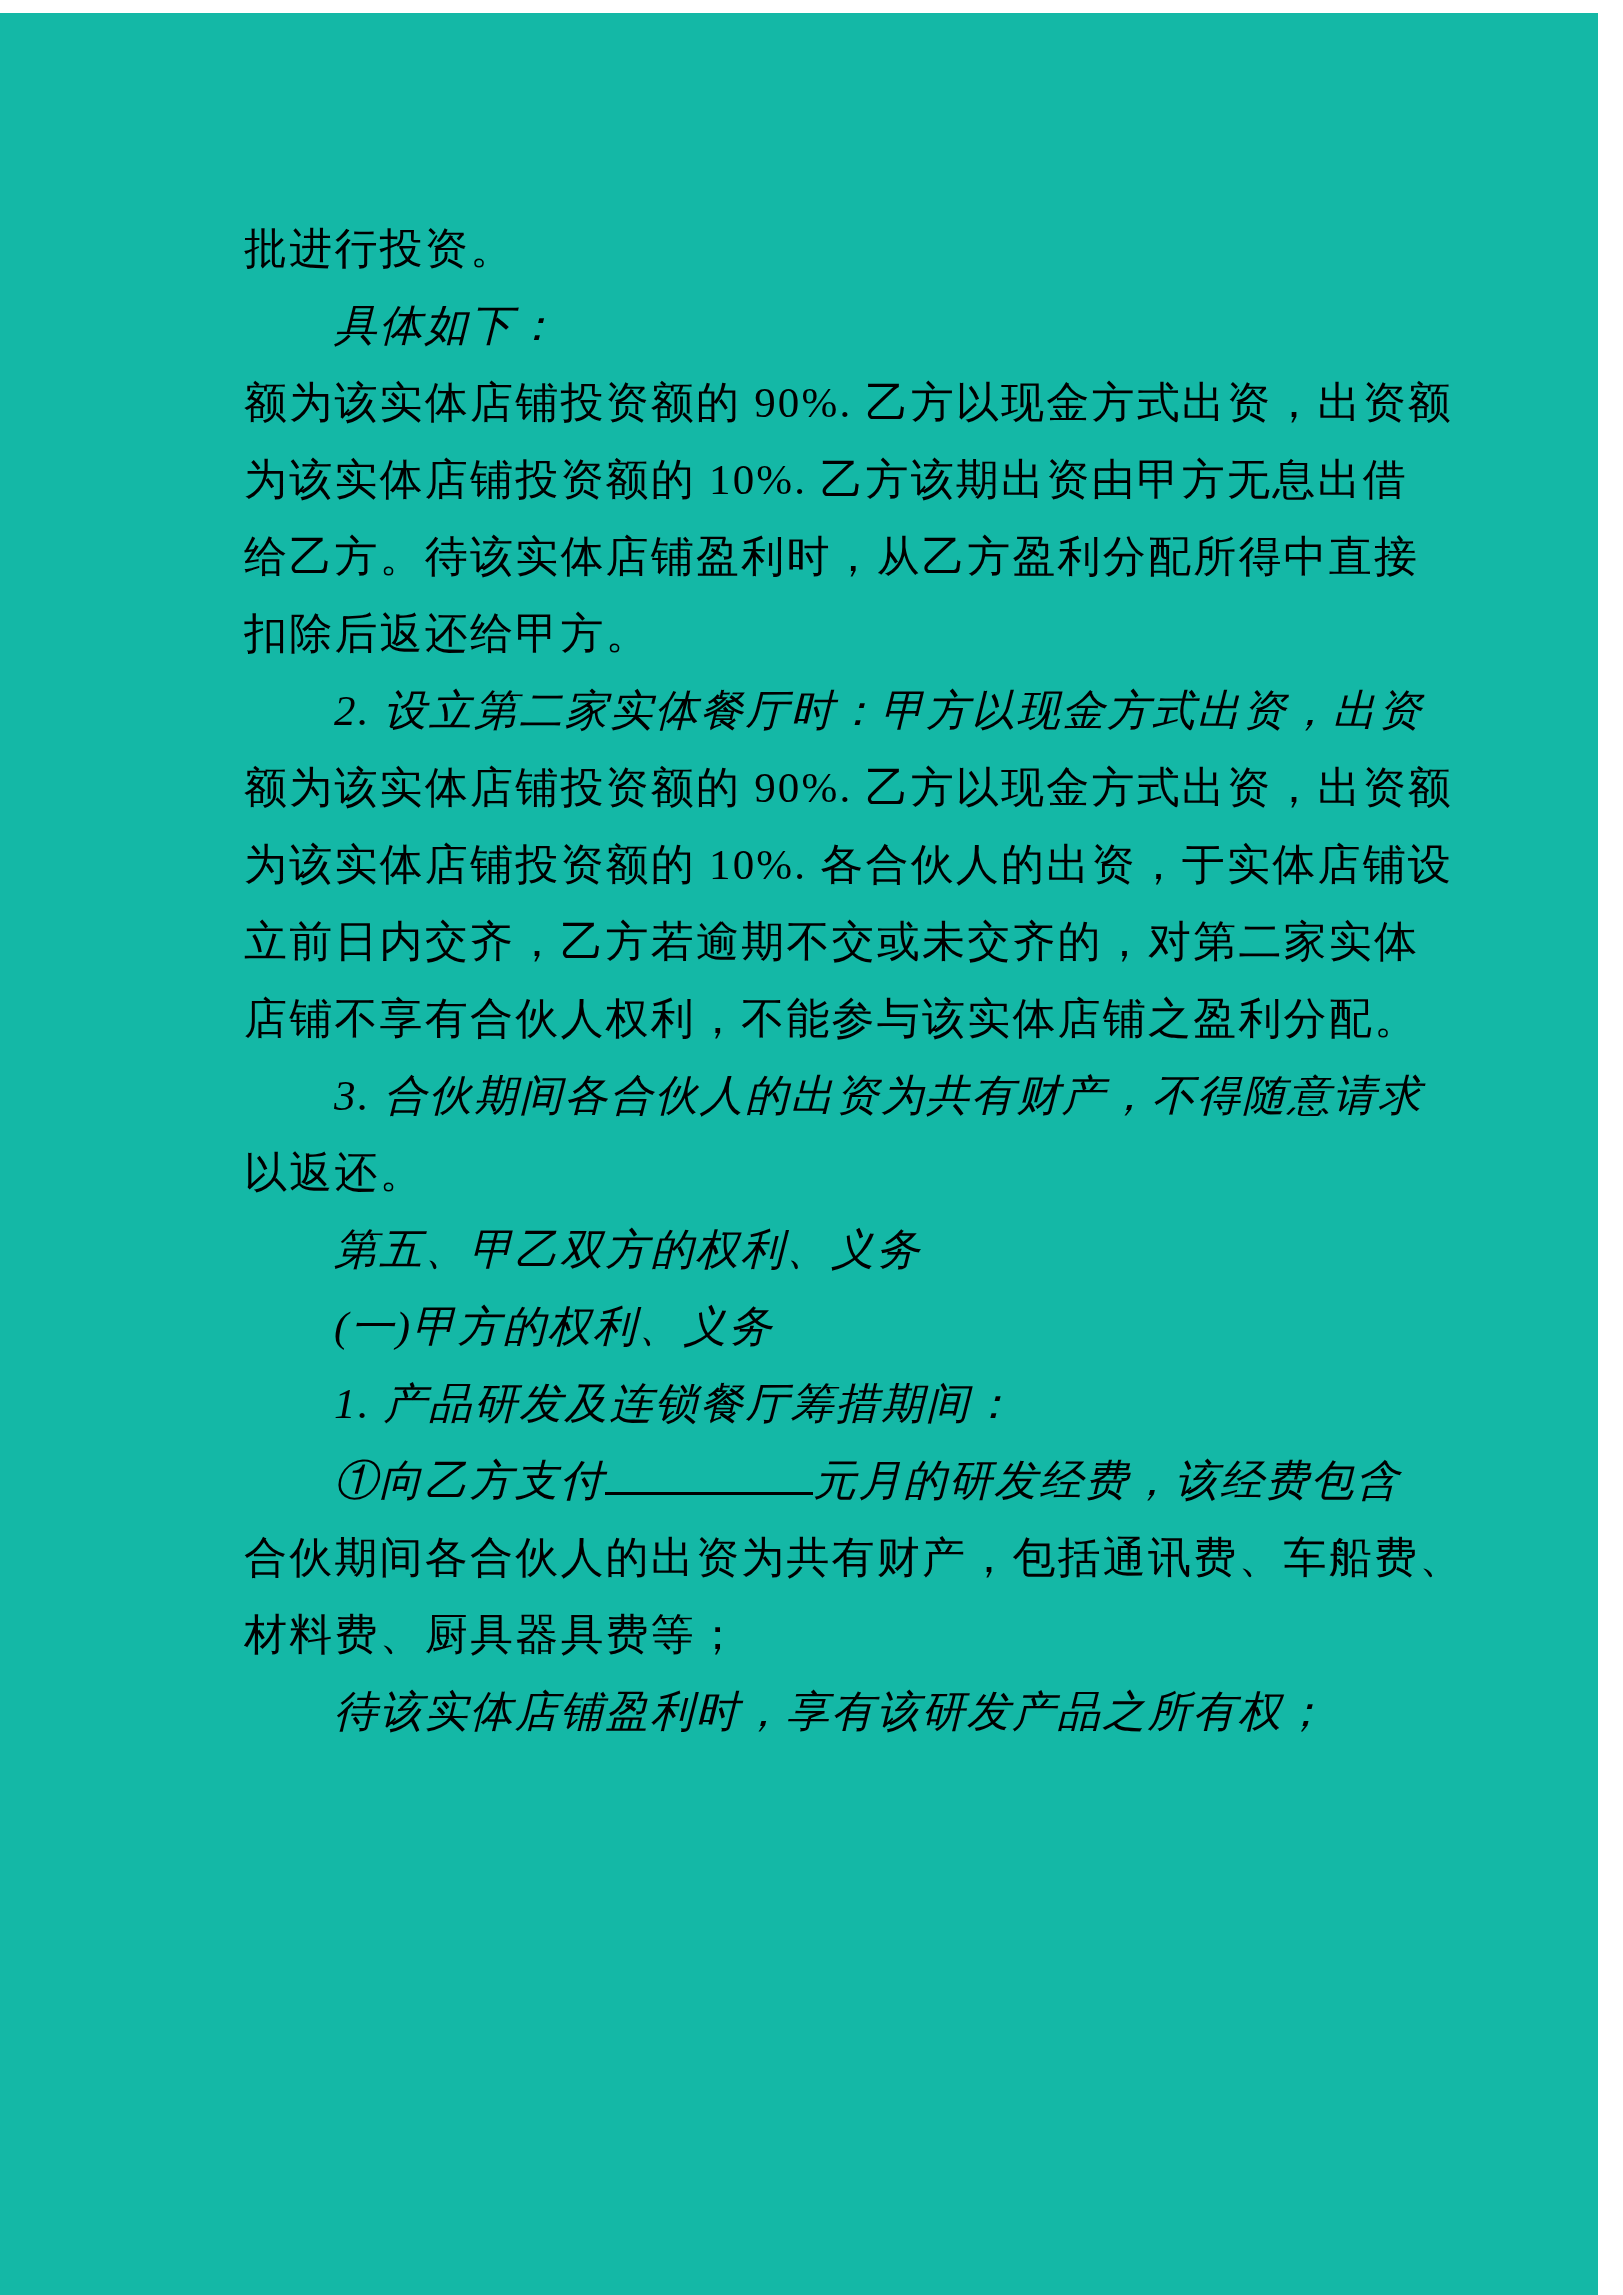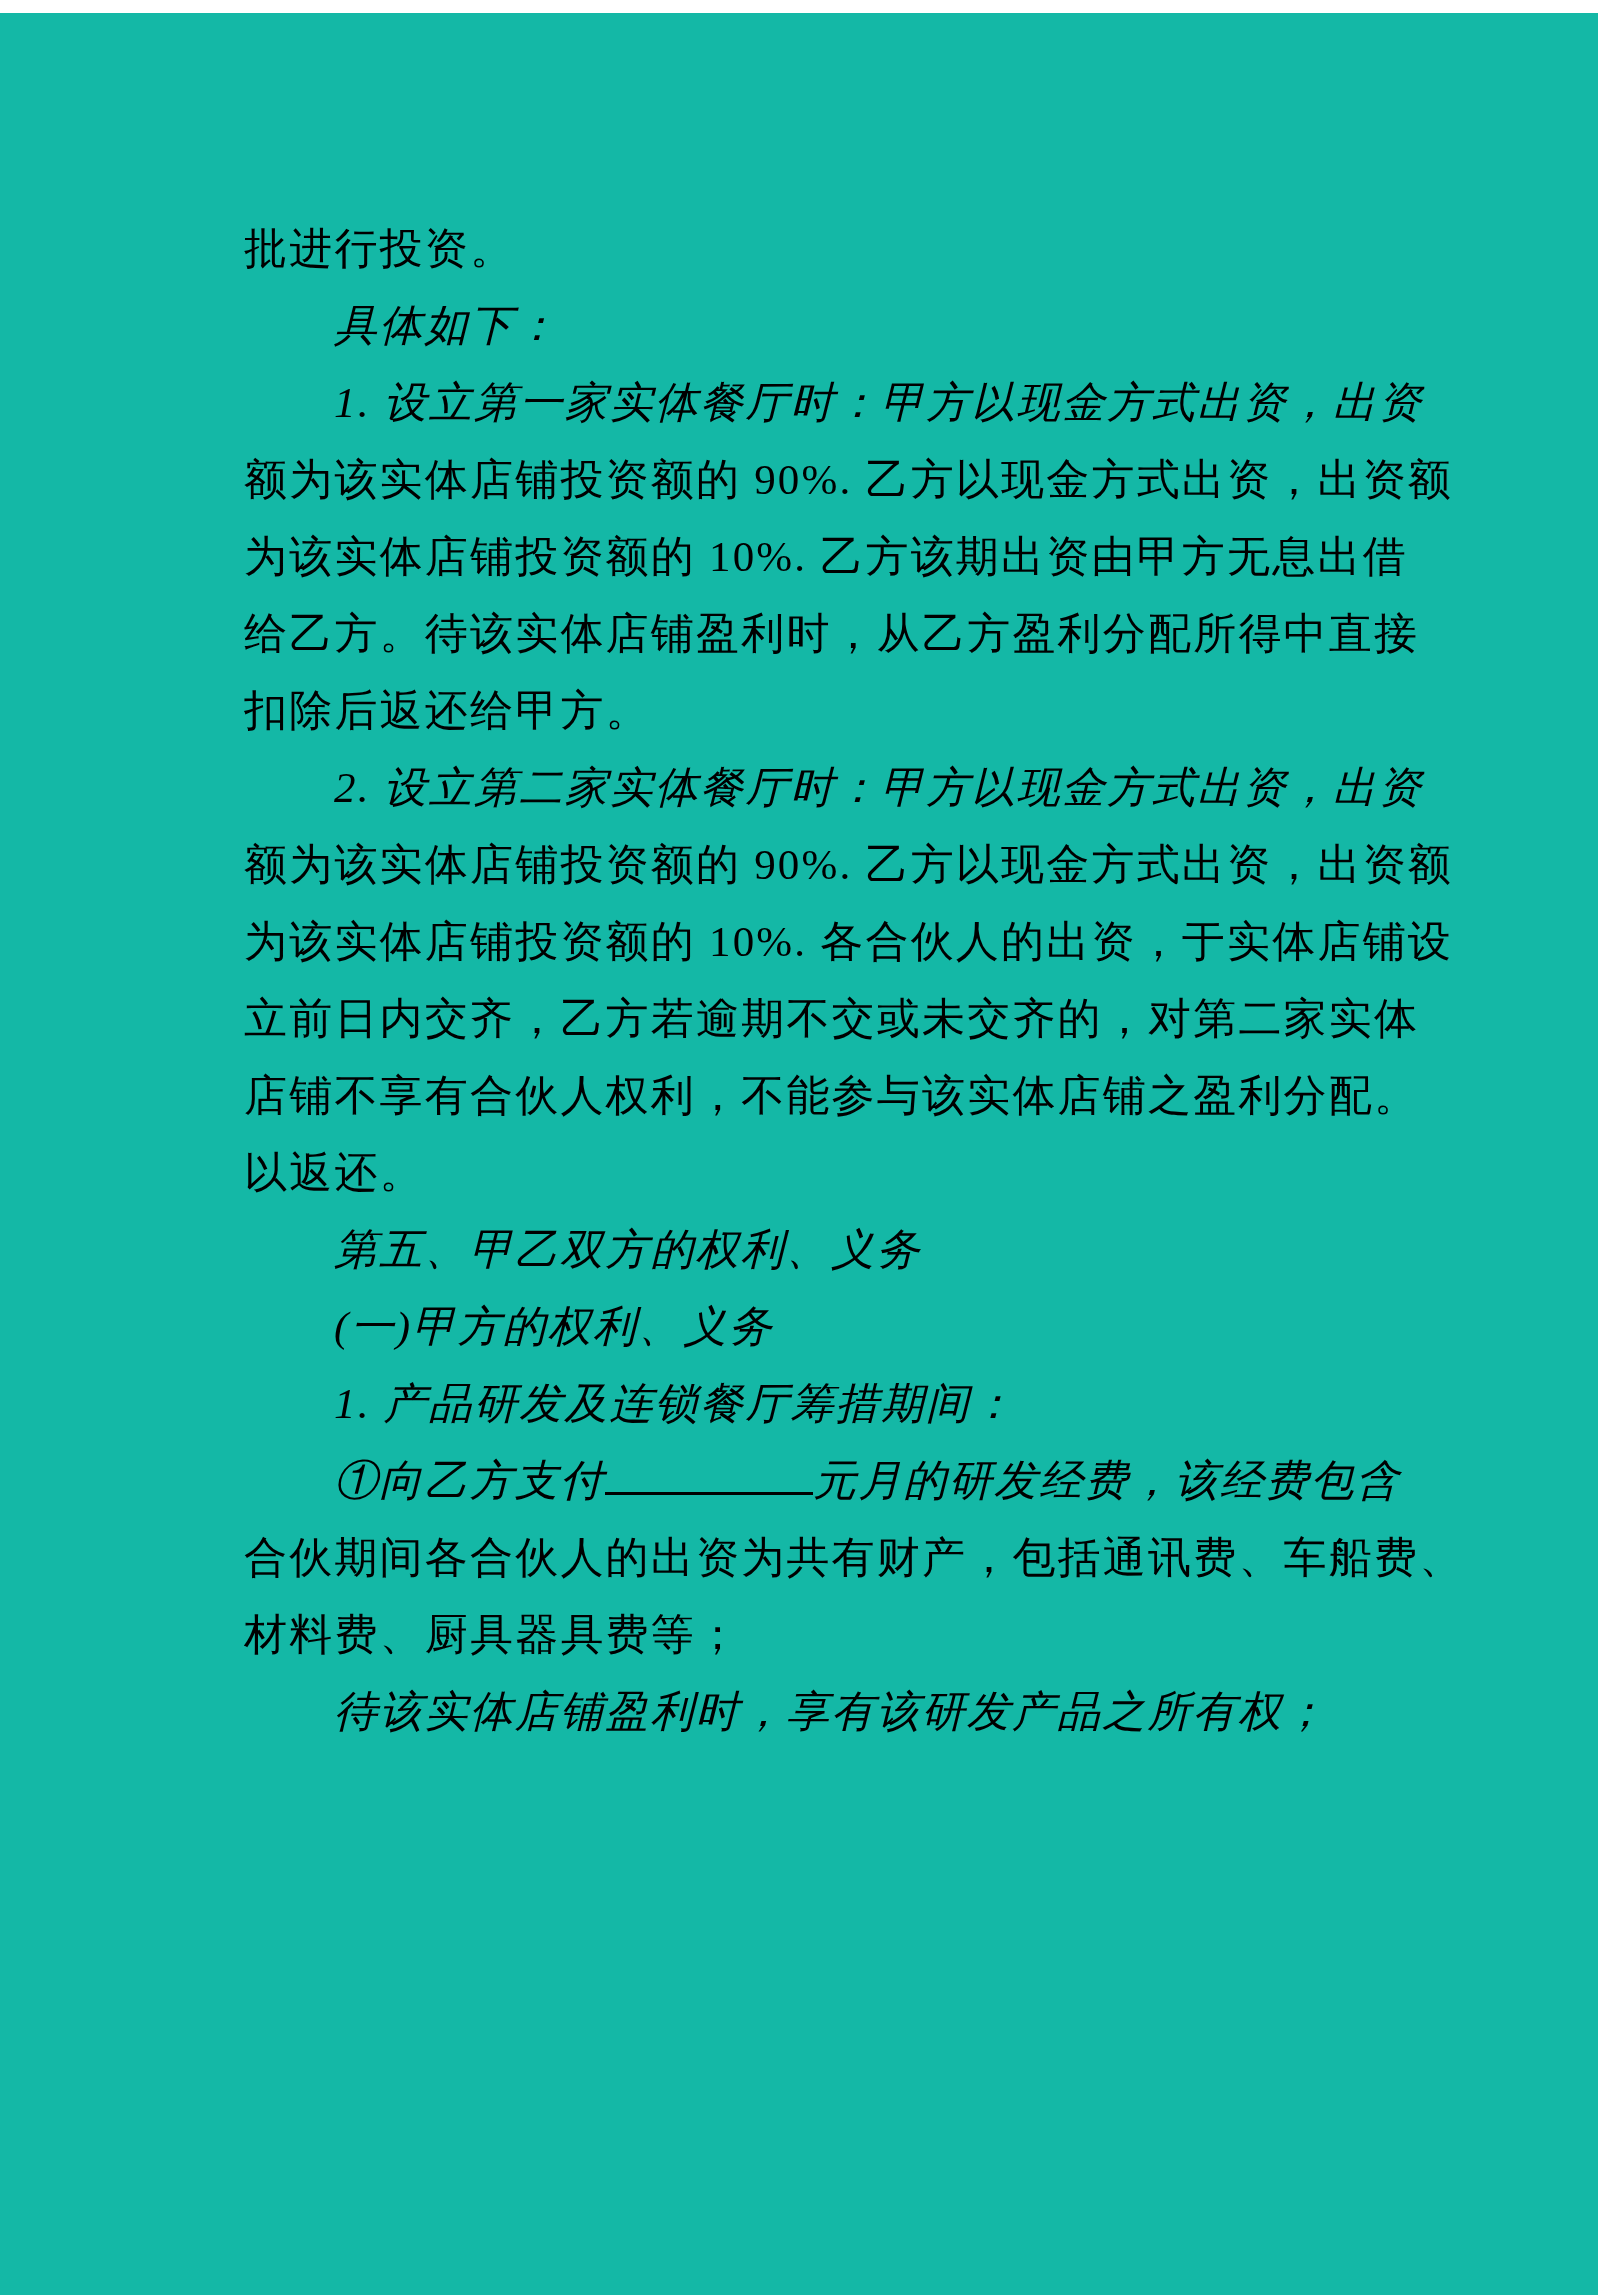--- a/index.html
+++ b/index.html
@@ -47,30 +47,30 @@
     border-bottom: 3.4px solid #000000;
   }
 </style>
 </head>
 <body>
 
 <div class="page">
   <div class="text-block" id="doc-body">
       <div class="line">批进行投资。</div>
       <div class="line indent">具体如下：</div>
-      <div class="line indent">1. 设立第一家实体餐厅时：甲方以现金方式出资，出资</div>
       <div class="line">额为该实体店铺投资额的 90%. 乙方以现金方式出资，出资额</div>
       <div class="line">为该实体店铺投资额的 10%. 乙方该期出资由甲方无息出借</div>
       <div class="line">给乙方。待该实体店铺盈利时，从乙方盈利分配所得中直接</div>
       <div class="line">扣除后返还给甲方。</div>
       <div class="line indent">2. 设立第二家实体餐厅时：甲方以现金方式出资，出资</div>
       <div class="line">额为该实体店铺投资额的 90%. 乙方以现金方式出资，出资额</div>
       <div class="line">为该实体店铺投资额的 10%. 各合伙人的出资，于实体店铺设</div>
       <div class="line">立前日内交齐，乙方若逾期不交或未交齐的，对第二家实体</div>
       <div class="line">店铺不享有合伙人权利，不能参与该实体店铺之盈利分配。</div>
+      <div class="line indent">3. 合伙期间各合伙人的出资为共有财产，不得随意请求</div>
       <div class="line">以返还。</div>
       <div class="line indent">第五、甲乙双方的权利、义务</div>
       <div class="line indent">(一)甲方的权利、义务</div>
       <div class="line indent">1. 产品研发及连锁餐厅筹措期间：</div>
       <div class="line indent"><span>①向乙方支付</span><span class="blank"></span><span>元月的研发经费，该经费包含</span></div>
       <div class="line">合伙期间各合伙人的出资为共有财产，包括通讯费、车船费、</div>
       <div class="line">材料费、厨具器具费等；</div>
       <div class="line indent">待该实体店铺盈利时，享有该研发产品之所有权；</div>
     </div>
 </div>

